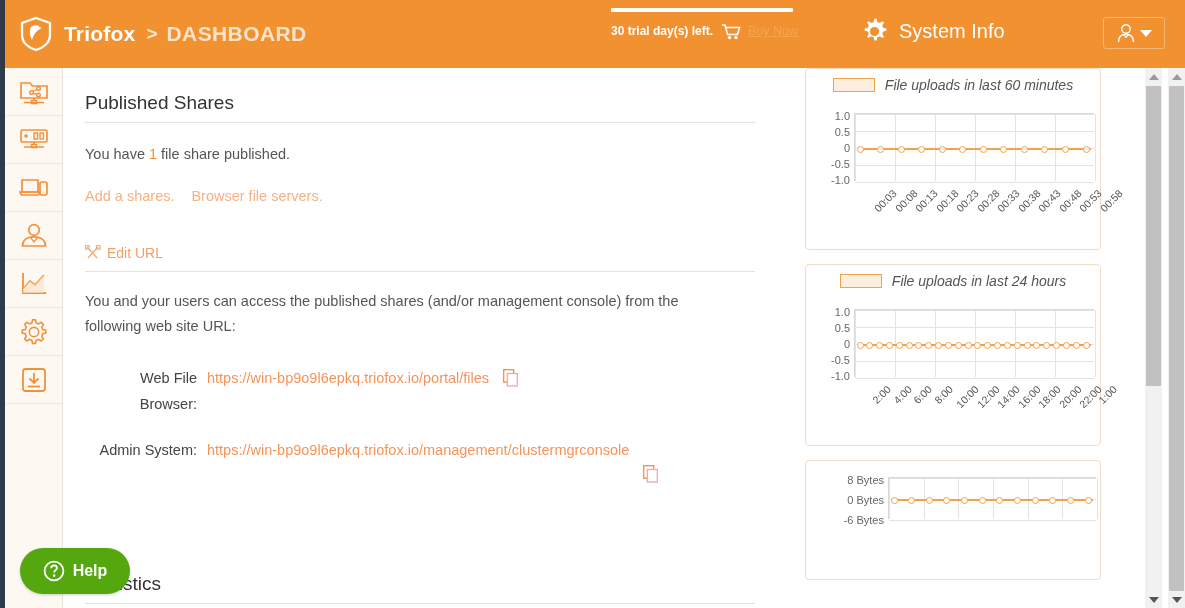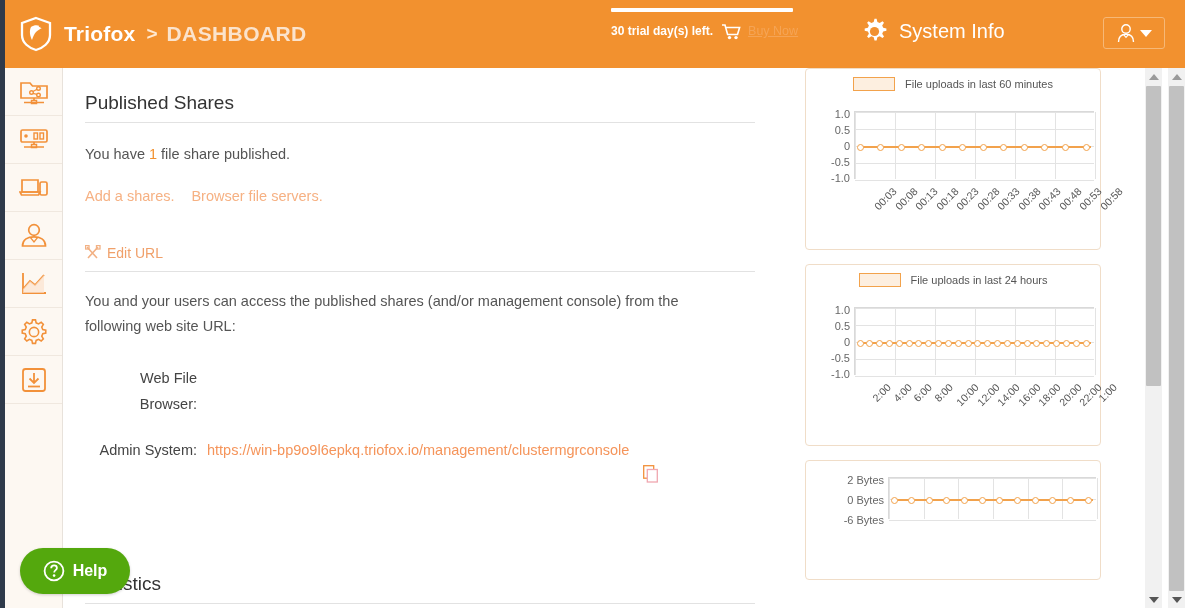--- a/index.html
+++ b/index.html
@@ -132,21 +132,21 @@
     background: #ffffff; margin-bottom: 14px; padding: 8px 6px 4px 6px;
     position: relative;
   }
   .chart-legend {
     display: flex; align-items: center; justify-content: center; gap: 10px;
     margin-bottom: 2px;
   }
   .legend-swatch {
     width: 42px; height: 14px; background: #fdefe0; border: 1px solid #f2a24c;
   }
-  .legend-label { font-size: 11px; color: #555555; }
+  .legend-label { font-size: 14px; color: #555555; font-style: italic; }
   .plot { position: relative; }
   .ylabels {
     position: absolute; left: 0; top: 0; width: 38px; text-align: right;
   }
   .ylab { font-size: 11px; color: #666666; line-height: 1; position: absolute; right: 0; }
   .grid-area { position: absolute; border-left: 1px solid #d9d9d9; border-top: 1px solid #d9d9d9; }
   .gline-h { position: absolute; left: 0; right: 0; height: 1px; background: #e3e3e3; }
   .gline-v { position: absolute; top: 0; bottom: 0; width: 1px; background: #e3e3e3; }
   .series-line { position: absolute; height: 2px; background: #f2a24c; }
   .pt {
@@ -343,20 +343,29 @@
             </span>
             <span>Edit URL</span>
           </span>
         </div>
 
         <div class="para" style="margin-top:17px;max-width:600px;">You and your users can access the published shares (and/or management console) from the following web site URL:</div>
 
         <div class="url-table">
           <div class="url-row">
             <div class="url-label">Web File Browser:</div>
+            <div class="url-val-wrap">
+              <span class="url-val">https://win-bp9o9l6epkq.triofox.io/portal/files</span>
+              <span class="copy-icon">
+                <svg width="16" height="18" viewBox="0 0 16 18">
+                  <rect x="0.7" y="0.7" width="10" height="12.5" fill="none" stroke="#f2913a" stroke-width="1.3"></rect>
+                  <rect x="4.3" y="4.5" width="10" height="12.5" fill="#ffffff" stroke="#f0a7b0" stroke-width="1.3"></rect>
+                </svg>
+              </span>
+            </div>
           </div>
           <div class="url-row">
             <div class="url-label">Admin System:</div>
             <div class="url-val-wrap">
               <span class="url-val" style="max-width:440px;">https://win-bp9o9l6epkq.triofox.io/management/clustermgrconsole</span>
               <span class="copy-icon" style="margin-top:28px;">
                 <svg width="16" height="18" viewBox="0 0 16 18">
                   <rect x="0.7" y="0.7" width="10" height="12.5" fill="none" stroke="#f2913a" stroke-width="1.3"></rect>
                   <rect x="4.3" y="4.5" width="10" height="12.5" fill="#ffffff" stroke="#f0a7b0" stroke-width="1.3"></rect>
                 </svg>
@@ -497,21 +506,21 @@
               <span class="xlab" style="left: 236.909px; top: 92px;">20:00</span>
               <span class="xlab" style="left: 257.455px; top: 92px;">22:00</span>
               <span class="xlab" style="left: 278px; top: 92px;">1:00</span>
             </div>
         </div>
       </div>
 
       <div class="chart-card" style="height:120px;">
         <div class="plot" style="height:90px;">
           <div class="ylabels" style="width:72px;">
-            <span class="ylab" style="top:6px;">2 Bytes</span>
+            <span class="ylab" style="top:6px;">8 Bytes</span>
             <span class="ylab" style="top:26px;">0 Bytes</span>
             <span class="ylab" style="top:46px;">-6 Bytes</span>
           </div>
           <div class="grid-area" id="grid3" style="left:76px;top:8px;width:208px;height:42px;">
               <div class="gline-h" style="top: 0px;"></div>
               <div class="gline-h" style="top: 21px;"></div>
               <div class="gline-h" style="top: 42px;"></div>
               <div class="gline-v" style="left: 0px;"></div>
               <div class="gline-v" style="left: 35px;"></div>
               <div class="gline-v" style="left: 69px;"></div>

